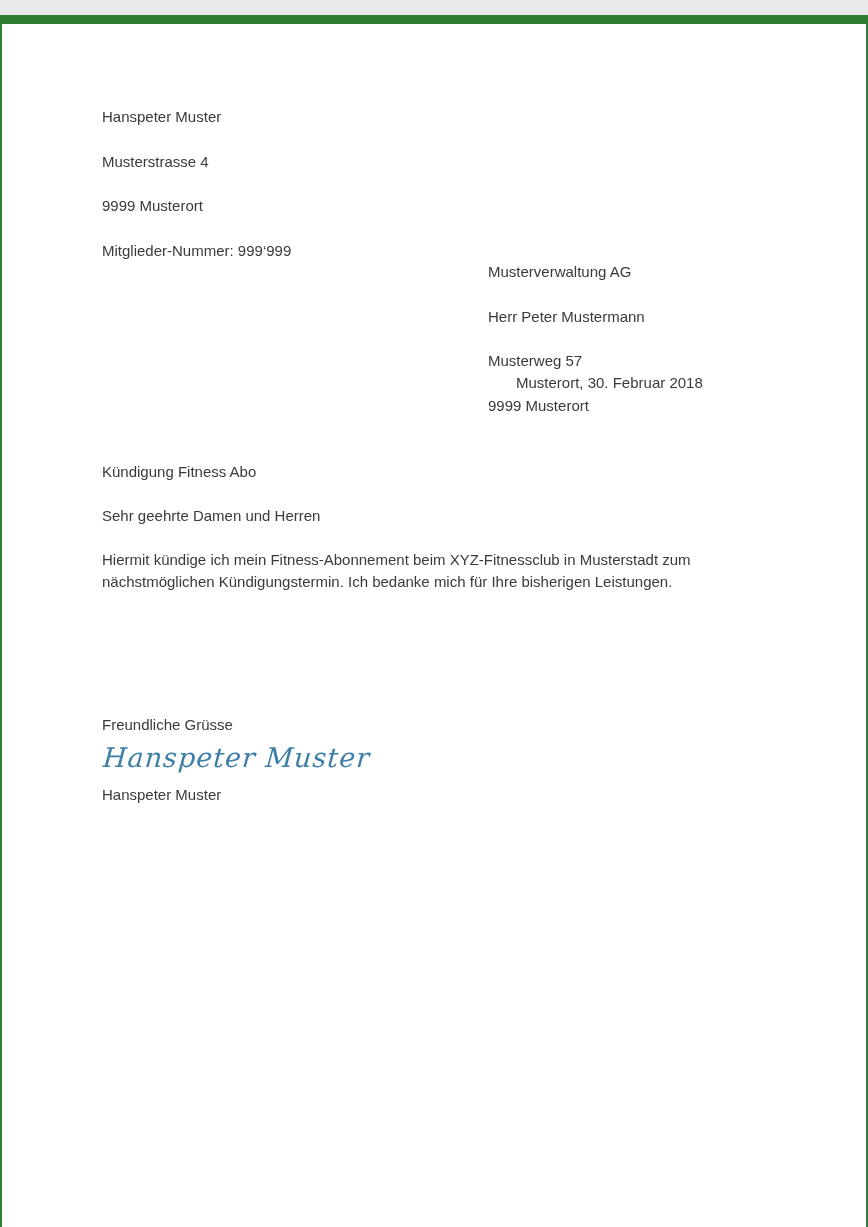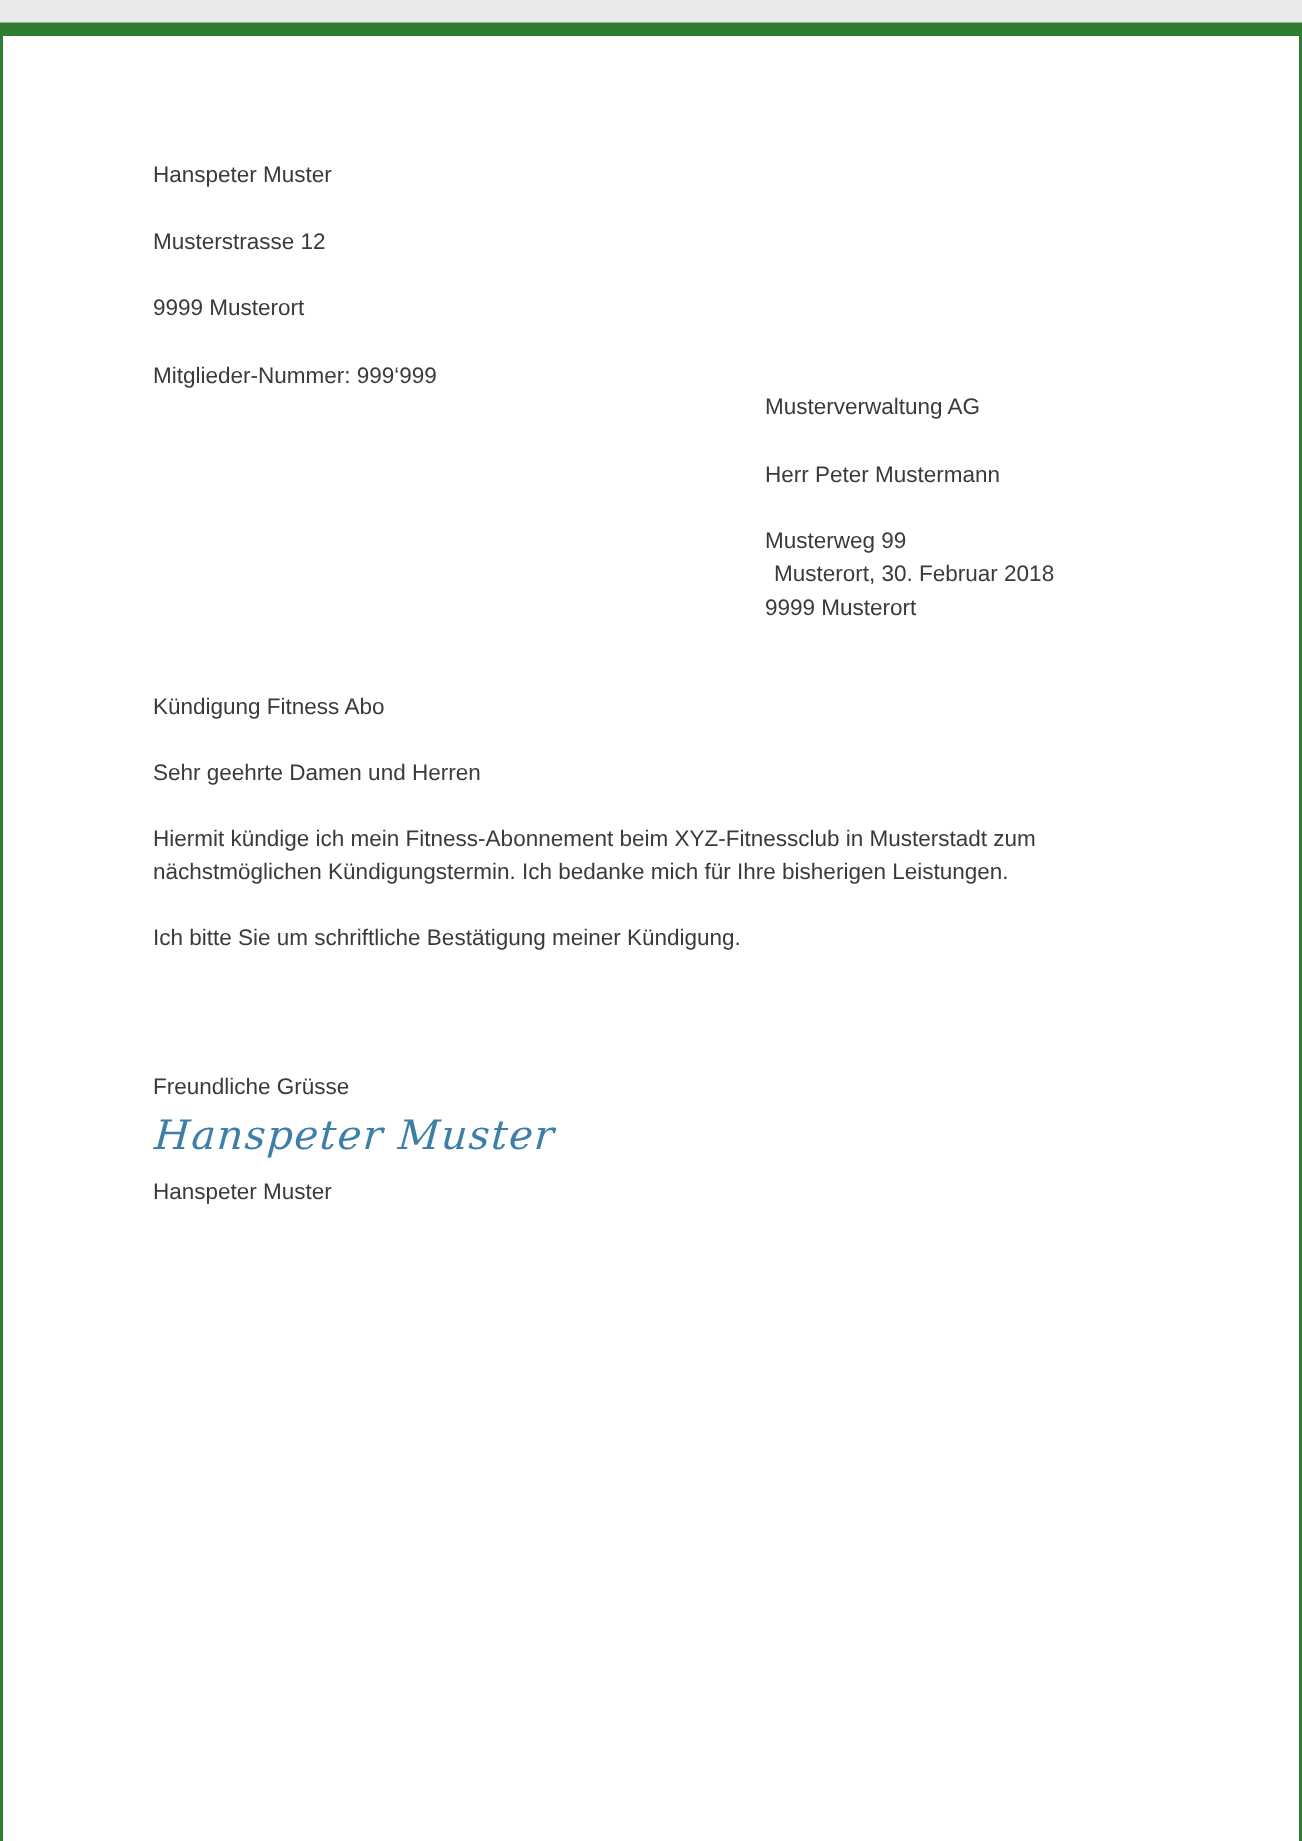--- a/index.html
+++ b/index.html
@@ -27,21 +27,21 @@
     color:var(--ink);
     overflow:hidden;
   }
   .block{
     position:absolute;
     font-size:15px;
     line-height:22.3px;
     white-space:pre-line;
   }
   .sender-block{ left:100px; top:60px; }
-  .recipient-block{ left:508px; top:215px; }
+  .recipient-block{ left:486px; top:215px; }
   .date-line{ left:514px; top:348px; }
   .subject-line{ left:100px; top:437px; font-weight:normal; }
   .salutation-line{ left:100px; top:481px; }
   .paragraph-1{ left:100px; top:525px; max-width:648px; white-space:normal; }
   .paragraph-2{ left:100px; top:591px; max-width:648px; white-space:normal; }
   .closing-line{ left:100px; top:690px; }
   .signature-script{
     left:100px; top:718px;
     font-family:"DejaVu Serif", serif;
     font-style:italic;
@@ -55,41 +55,40 @@
   .printed-name{ left:100px; top:760px; }
   .line{ margin:0; }
 </style>
 </head>
 <body>
 
 <div class="page">
 
   <div class="block sender-block">
     <p class="line">Hanspeter Muster</p>
-    <p class="line">Musterstrasse 12</p>
+    <p class="line">Musterstrasse 4</p>
     <p class="line">9999 Musterort</p>
     <p class="line">Mitglieder-Nummer: 999‘999</p>
   </div>
 
   <div class="block recipient-block">
     <p class="line">Musterverwaltung AG</p>
     <p class="line">Herr Peter Mustermann</p>
-    <p class="line">Musterweg 99</p>
+    <p class="line">Musterweg 57</p>
     <p class="line">9999 Musterort</p>
   </div>
 
   <div class="block date-line">Musterort, 30. Februar 2018</div>
 
   <div class="block subject-line">Kündigung Fitness Abo</div>
 
   <div class="block paragraph-1">Hiermit kündige ich mein Fitness-Abonnement beim XYZ-Fitnessclub in Musterstadt zum nächstmöglichen Kündigungstermin. Ich bedanke mich für Ihre bisherigen Leistungen.</div>
 
   <div class="block salutation-line">Sehr geehrte Damen und Herren</div>
 
-  <div class="block paragraph-2">Ich bitte Sie um schriftliche Bestätigung meiner Kündigung.</div>
 
   <div class="block closing-line">Freundliche Grüsse</div>
 
   <div class="block signature-script">Hanspeter Muster</div>
 
   <div class="block printed-name">Hanspeter Muster</div>
 
 </div>
 
 </body></html>

